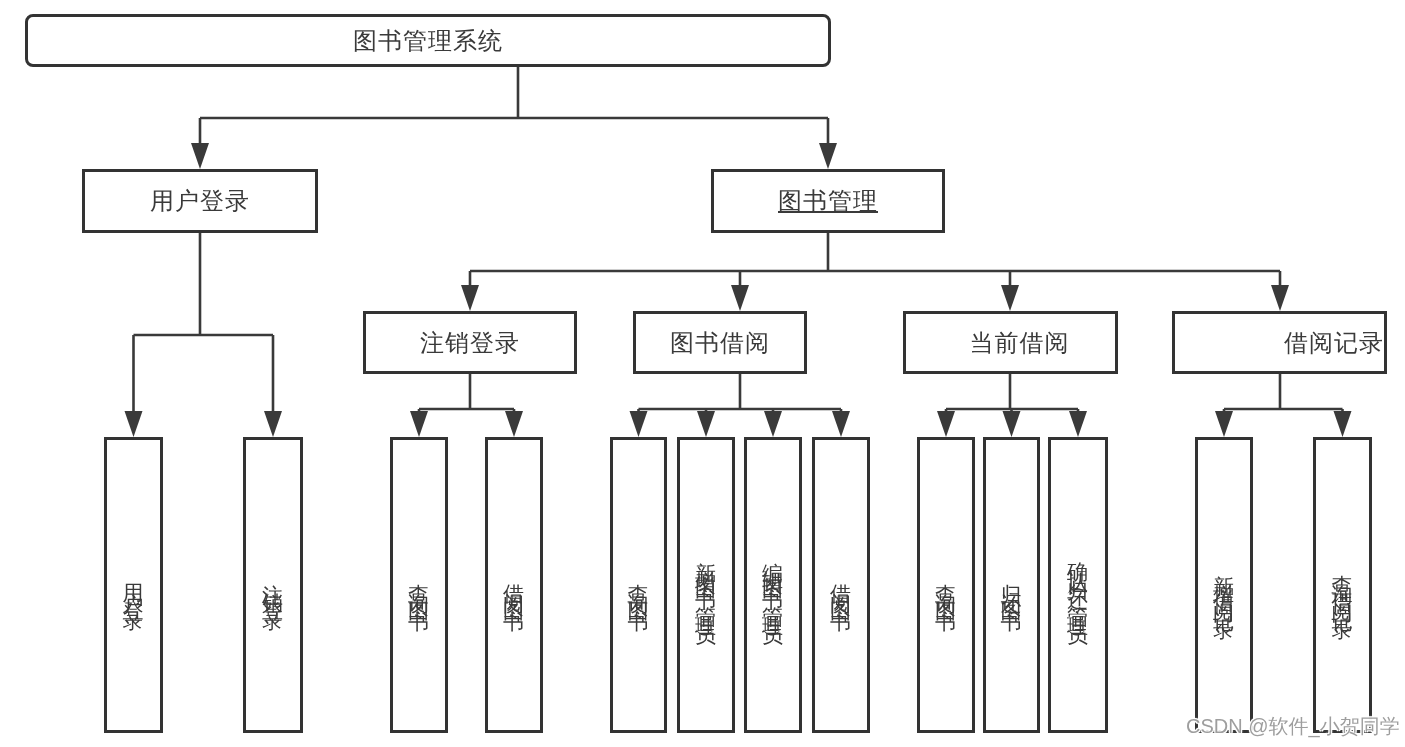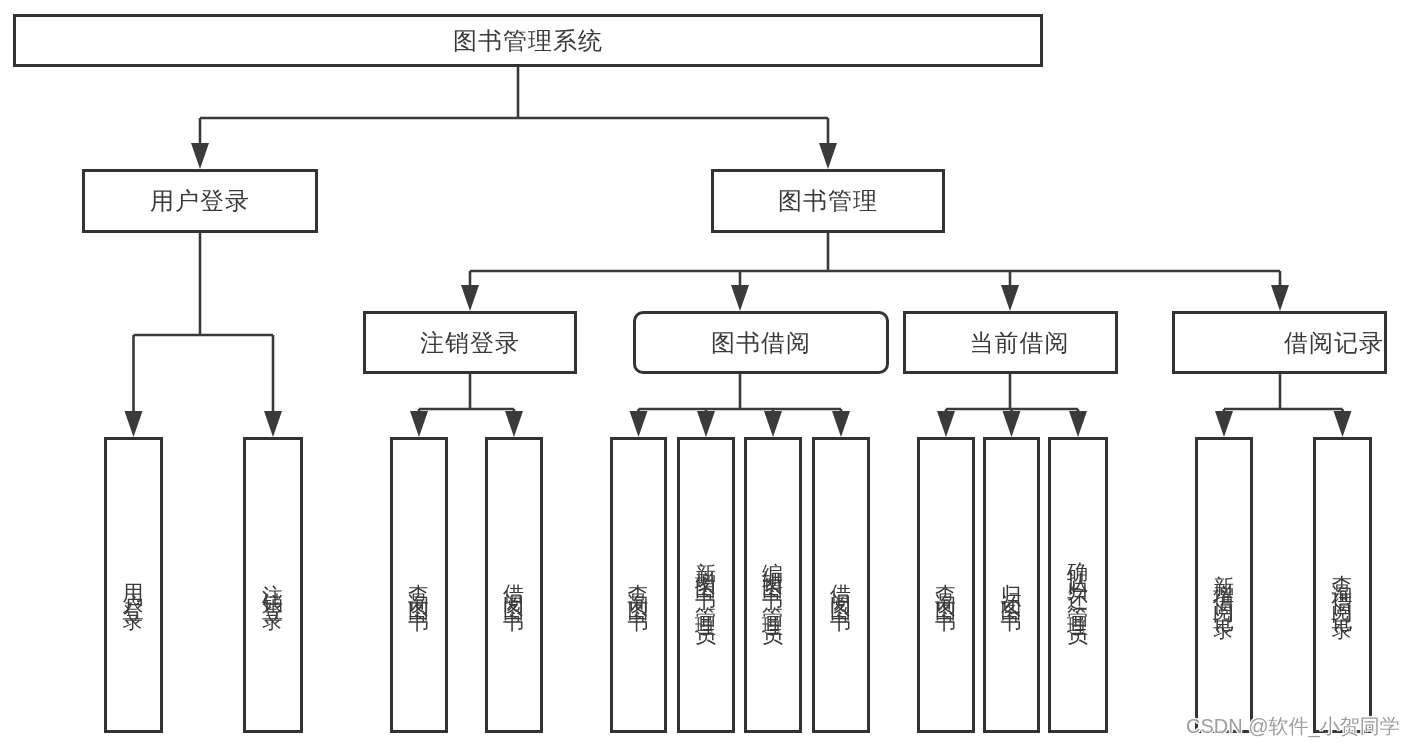--- a/index.html
+++ b/index.html
@@ -69,35 +69,35 @@
 
       <polygon points="937,411 955,411 946,437"></polygon>
       <polygon points="1002.5,411 1020.5,411 1011.5,437"></polygon>
       <polygon points="1069,411 1087,411 1078,437"></polygon>
 
       <polygon points="1215,411 1233,411 1224,437"></polygon>
       <polygon points="1333.5,411 1351.5,411 1342.5,437"></polygon>
     </g>
   </svg>
 
-  <div class="box hbox" style="left:13px;top:14px;width:1030px;height:53px;">
+  <div class="box hbox" style="left:25px;top:14px;width:806px;height:53px;border-radius:8px;">
     <span>图书管理系统</span>
   </div>
 
   <div class="box hbox" style="left:82px;top:169px;width:236px;height:64px;">
     <span>用户登录</span>
   </div>
-  <div class="box hbox" style="left:711px;top:169px;width:234px;height:64px;">
+  <div class="box hbox" style="left:711px;top:169px;width:234px;height:64px;text-decoration:underline;">
     <span>图书管理</span>
   </div>
 
   <div class="box hbox" style="left:363px;top:311px;width:214px;height:63px;">
     <span>注销登录</span>
   </div>
-  <div class="box hbox" style="left:633px;top:311px;width:256px;height:63px;border-radius:10px;">
+  <div class="box hbox" style="left:633px;top:311px;width:174px;height:63px;">
     <span>图书借阅</span>
   </div>
   <div class="box hbox" style="left:903px;top:311px;width:215px;height:63px;padding-left:18px;">
     <span>当前借阅</span>
   </div>
   <div class="box hbox" style="left:1172px;top:311px;width:215px;height:63px;justify-content:flex-end;">
     <span>借阅记录</span>
   </div>
 
   <div class="box" style="left:104px;top:437px;width:59px;height:296px;">

